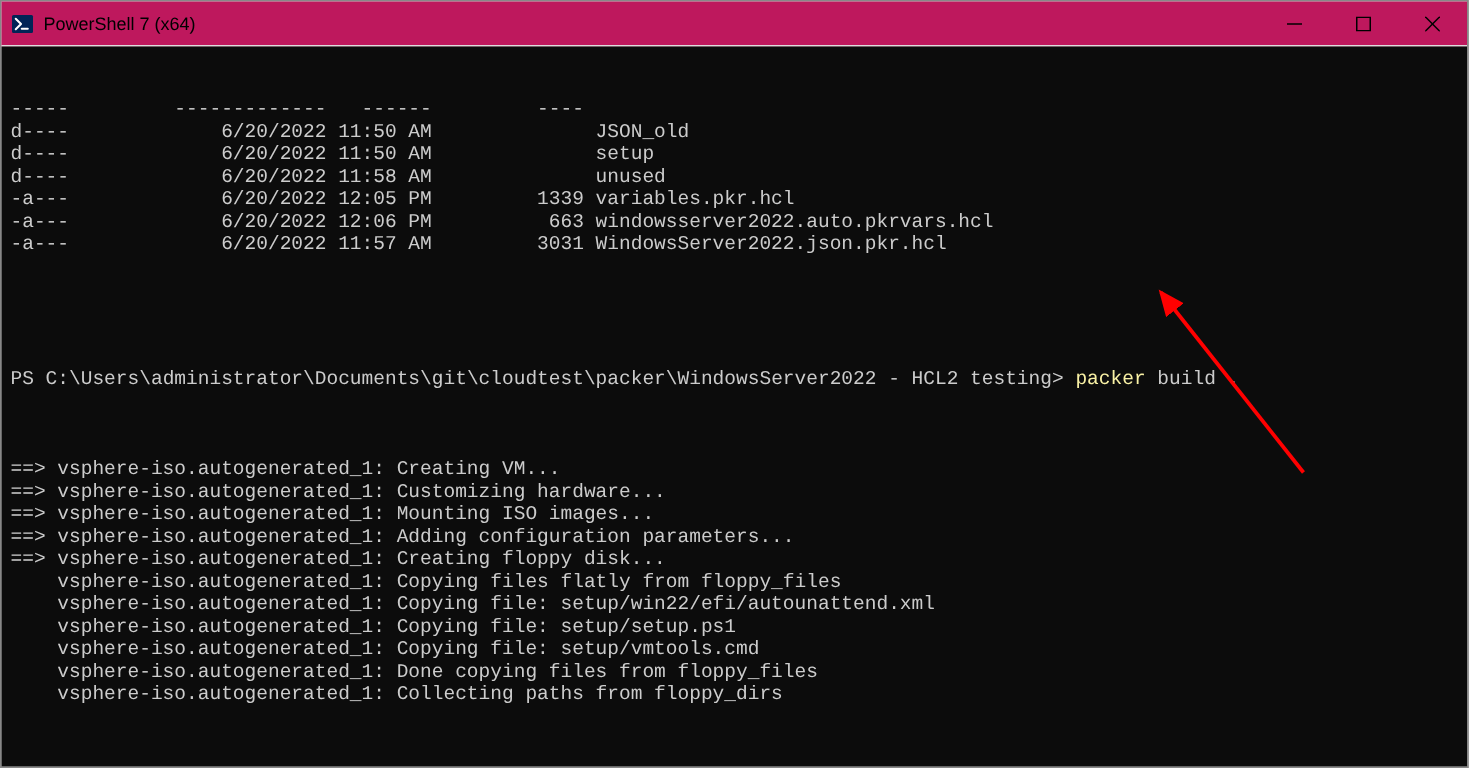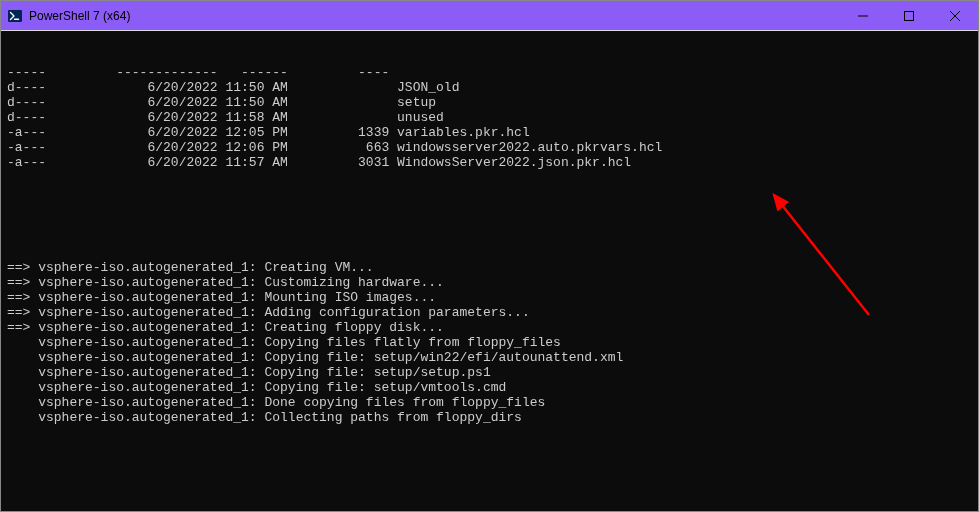--- a/index.html
+++ b/index.html
@@ -17,21 +17,21 @@
     .window {
       width: 979px;
       height: 512px;
       background: #ffffff;
       border: 1px solid #888;
       display: flex;
       flex-direction: column;
     }
     .titlebar {
       height: 30px;
-      background: #8b5cf6;
+      background: #be185d;
       display: flex;
       align-items: center;
       justify-content: space-between;
       border-bottom: 1px solid #ddd;
     }
     .titlebar-left {
       display: flex;
       align-items: center;
       padding-left: 6px;
     }
@@ -112,20 +112,21 @@
             <line x1="0" y1="0" x2="10" y2="10" stroke="#000" stroke-width="1"></line>
             <line x1="10" y1="0" x2="0" y2="10" stroke="#000" stroke-width="1"></line>
           </svg>
       </div>
     </div>
   </div>
 
   <div class="terminal">
     <div id="listing"><div class="row">-----         -------------   ------         ---- </div><div class="row">d----             6/20/2022 11:50 AM              JSON_old</div><div class="row">d----             6/20/2022 11:50 AM              setup</div><div class="row">d----             6/20/2022 11:58 AM              unused</div><div class="row">-a---             6/20/2022 12:05 PM         1339 variables.pkr.hcl</div><div class="row">-a---             6/20/2022 12:06 PM          663 windowsserver2022.auto.pkrvars.hcl</div><div class="row">-a---             6/20/2022 11:57 AM         3031 WindowsServer2022.json.pkr.hcl</div></div>
     <div class="row"> </div>
+    <div class="row"><span>PS </span><span>C:\Users\administrator\Documents\git\cloudtest\packer\WindowsServer2022 - HCL2 testing</span><span>&gt; </span><span class="yellow">packer </span><span class="lightwhite">build .</span></div>
     <div id="output"><div class="row"> </div><div class="row">==&gt; vsphere-iso.autogenerated_1: Creating VM...</div><div class="row">==&gt; vsphere-iso.autogenerated_1: Customizing hardware...</div><div class="row">==&gt; vsphere-iso.autogenerated_1: Mounting ISO images...</div><div class="row">==&gt; vsphere-iso.autogenerated_1: Adding configuration parameters...</div><div class="row">==&gt; vsphere-iso.autogenerated_1: Creating floppy disk...</div><div class="row">    vsphere-iso.autogenerated_1: Copying files flatly from floppy_files</div><div class="row">    vsphere-iso.autogenerated_1: Copying file: setup/win22/efi/autounattend.xml</div><div class="row">    vsphere-iso.autogenerated_1: Copying file: setup/setup.ps1</div><div class="row">    vsphere-iso.autogenerated_1: Copying file: setup/vmtools.cmd</div><div class="row">    vsphere-iso.autogenerated_1: Done copying files from floppy_files</div><div class="row">    vsphere-iso.autogenerated_1: Collecting paths from floppy_dirs</div></div>
     <svg class="arrow" style="left:753px; top:144px;" width="170" height="170">
       <defs>
         <marker id="arrowhead" markerWidth="8" markerHeight="8" refX="6" refY="3" orient="auto">
           <polygon points="0 0, 7 3, 0 6" fill="#ff0000"></polygon>
         </marker>
       </defs>
       <line x1="115" y1="140" x2="20" y2="20" stroke="#ff0000" stroke-width="2.5" marker-end="url(#arrowhead)"></line>
     </svg>
   </div>

